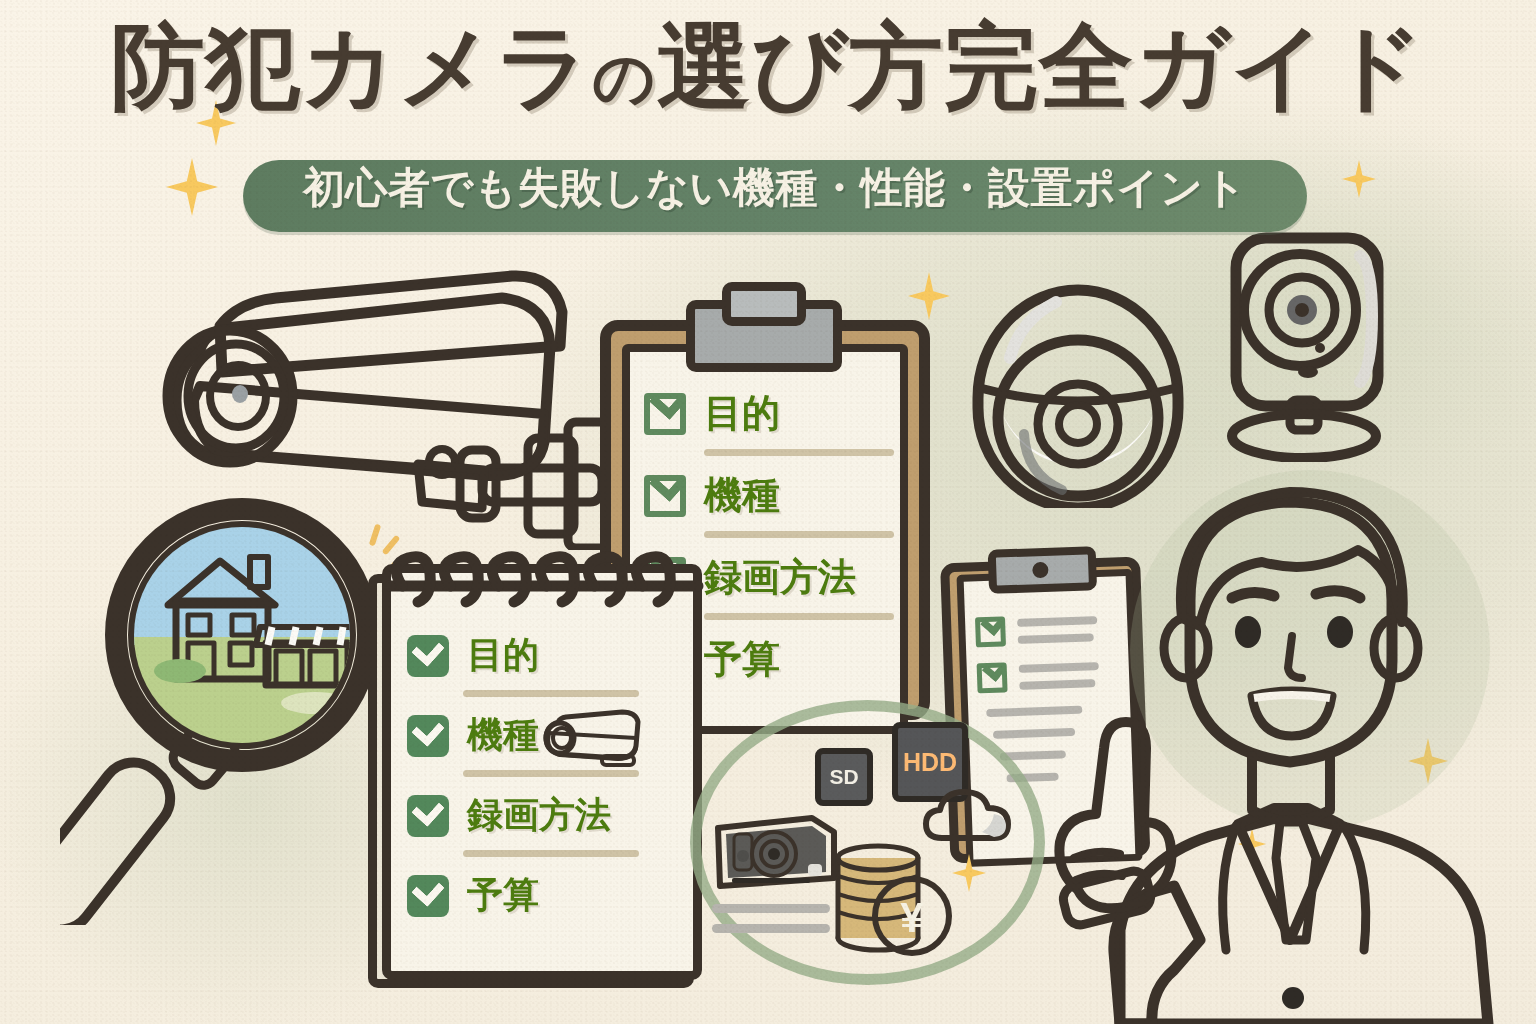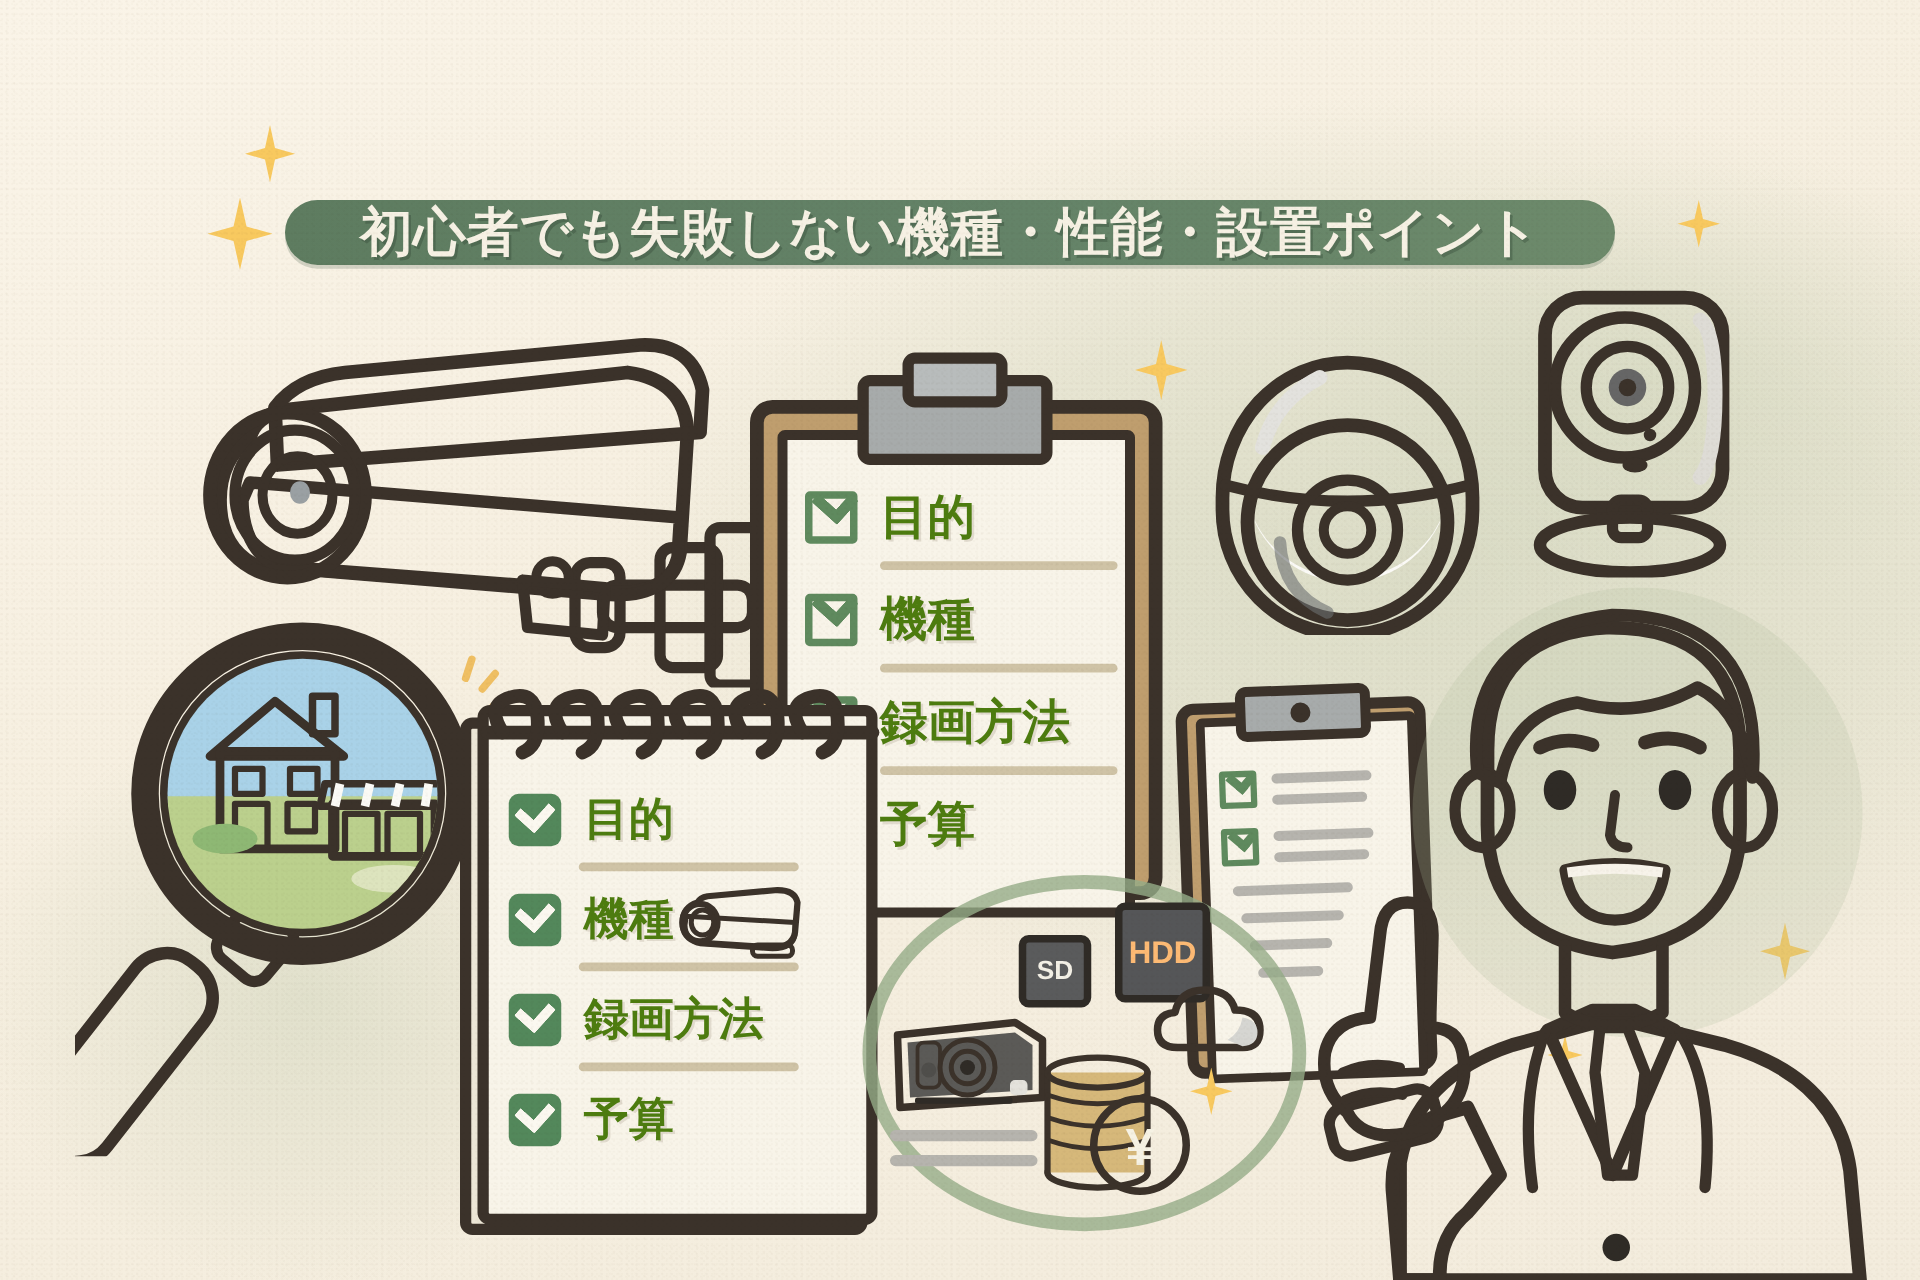--- a/index.html
+++ b/index.html
@@ -39,24 +39,24 @@
   #title{
     font-size:94px; font-weight:bold; color:#473c31; letter-spacing:1px;
     line-height:1.05;
     text-shadow:3px 3px 0 rgba(120,104,82,.28);
     white-space:nowrap;
     display:inline-block;
     transform:scaleX(1.0);
   }
   #title .small{ font-size:62px; }
   #subtitle-pill{
-    position:absolute; left:228px; top:160px; width:1064px; height:52px;
+    position:absolute; left:243px; top:160px; width:1064px; height:72px;
     background:linear-gradient(100deg,#5e7c60 0%,#648368 55%,#6d8a6b 100%);
     border-radius:36px; z-index:40;
-    display:flex; align-items:center; justify-content:center;
+    display:flex; justify-content:center;
     box-shadow:0 3px 0 rgba(90,110,90,.25);
   }
   #subtitle{
     color:#f6f1e4; font-size:42px; font-weight:bold; letter-spacing:.5px;
     text-shadow:2px 2px 0 rgba(50,70,52,.35);
     white-space:nowrap;
   }
 
   
   .spark{
@@ -70,20 +70,23 @@
   .ink{ stroke:#3b322a; stroke-linecap:round; stroke-linejoin:round; fill:none; }
 
   
   .jp{ font-weight:bold; color:#4d7c0f; }
 </style>
 </head>
 <body>
 
 <div id="stage">
 
+  <div id="title-wrap">
+    <span id="title"><span>防犯カメラ</span><span class="small">の</span><span>選び方完全ガイド</span></span>
+  </div>
 
   <div id="subtitle-pill">
     <span id="subtitle">初心者でも失敗しない機種・性能・設置ポイント</span>
   </div>
 
   <div class="spark" style="left:196px;top:100px;width:40px;height:46px;"></div>
   <div class="spark" style="left:166px;top:158px;width:52px;height:58px;"></div>
   <div class="spark" style="left:908px;top:272px;width:42px;height:48px;"></div>
   <div class="spark" style="left:1342px;top:160px;width:34px;height:38px;"></div>
   <div class="spark" style="left:1408px;top:738px;width:40px;height:46px;"></div>

